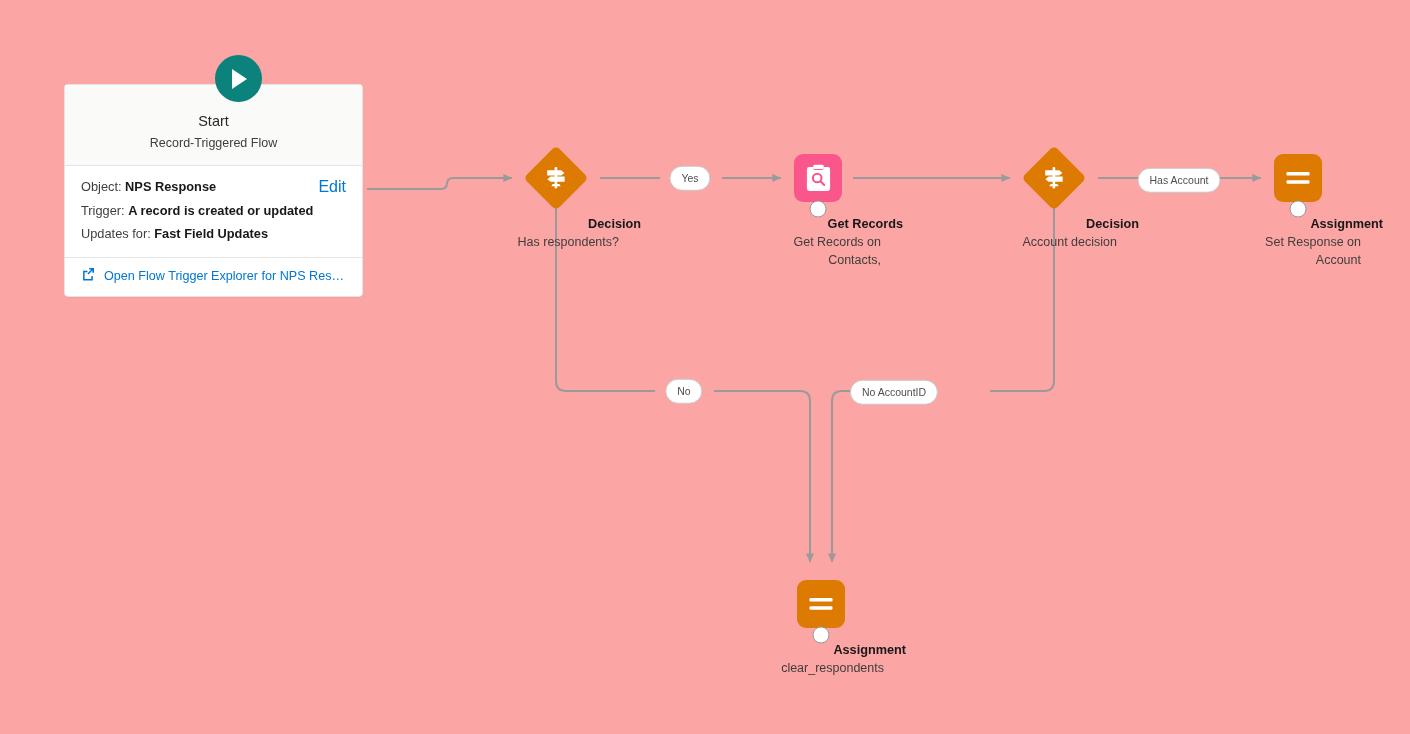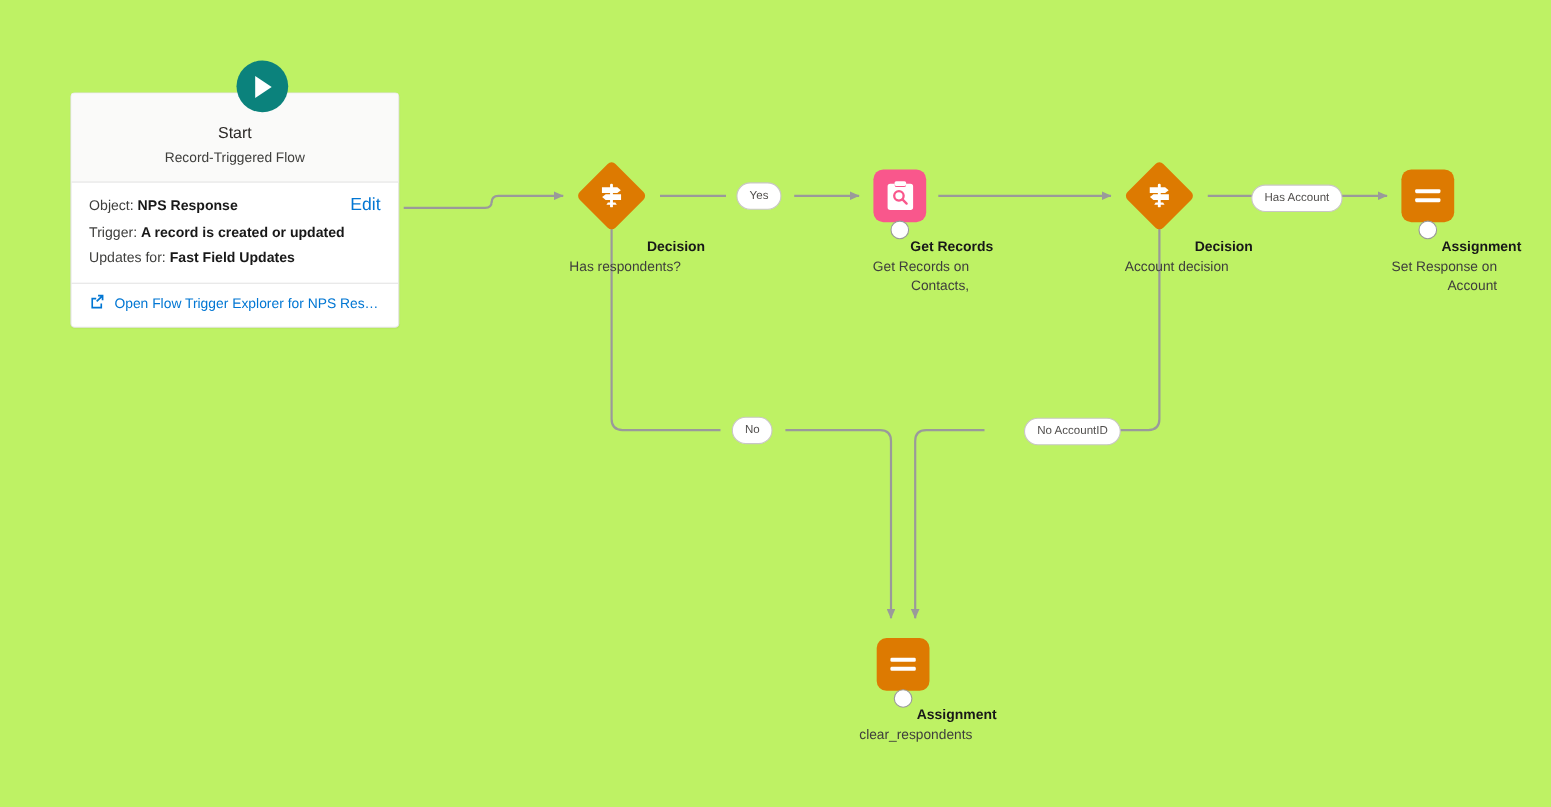--- a/index.html
+++ b/index.html
@@ -7,21 +7,21 @@
     margin: 0; padding: 0;
     width: 1410px; height: 734px;
     background: #ffffff;
     font-family: "Liberation Sans", sans-serif;
     overflow: hidden;
   }
   #canvas {
     position: relative;
     width: 1410px;
     height: 734px;
-    background: #bef264;
+    background: #fca5a5;
   }
   #wires {
     position: absolute;
     left: 0; top: 0;
     width: 1410px; height: 734px;
     pointer-events: none;
   }
 
   
   .start-card {
@@ -321,15 +321,15 @@
       </div>
       <div class="conn-dot"></div>
     </div>
     <div class="node-title">Assignment</div>
     <div class="node-sub">clear_respondents</div>
   </div>
 
   <div class="pill" style="left:690px; top:178px;">Yes</div>
   <div class="pill" style="left:1179px; top:180px;">Has Account</div>
   <div class="pill" style="left:684px; top:391px;">No</div>
-  <div class="pill" style="left:975px; top:392px;text-align:center;">No AccountID</div>
+  <div class="pill" style="left:894px; top:392px;text-align:center;">No AccountID</div>
 
 </div>
 
 </body></html>

